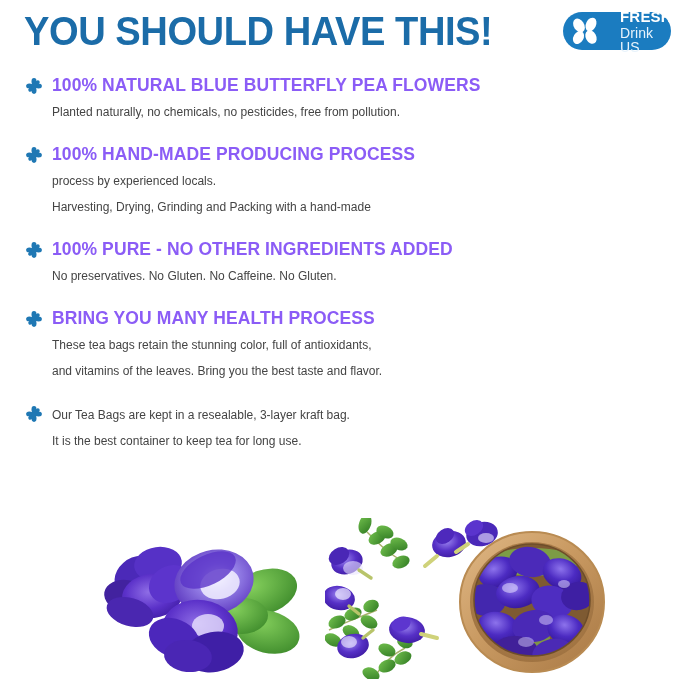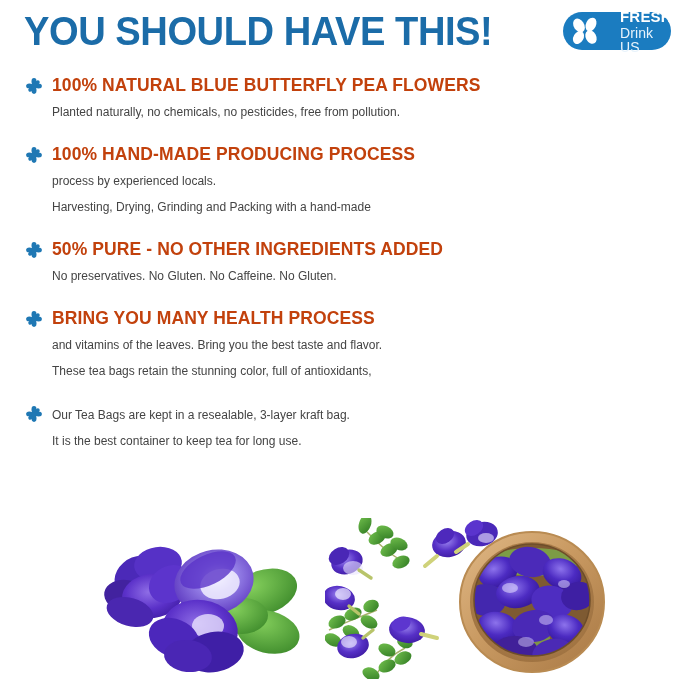--- a/index.html
+++ b/index.html
@@ -52,21 +52,21 @@
   .feature { position: relative; padding-left: 52px; margin-bottom: 18px; }
   .bullet {
     position: absolute; left: 26px; top: 4px;
     width: 16px; height: 16px;
   }
   .f-head {
     font-family: "Liberation Sans", sans-serif;
     font-weight: bold;
     font-size: 17.5px;
     line-height: 23px;
-    color: #c2410c;
+    color: #8b5cf6;
     letter-spacing: 0.1px;
     white-space: nowrap;
   }
   .f-body {
     font-family: "Liberation Sans", sans-serif;
     font-weight: normal;
     font-size: 12px;
     line-height: 26px;
     color: #444444;
     margin-top: 2px;
@@ -156,21 +156,21 @@
             <ellipse cx="8" cy="3.4" rx="2.5" ry="3.3"></ellipse>
             <ellipse cx="12.6" cy="8" rx="3.3" ry="2.5"></ellipse>
             <ellipse cx="8" cy="12.6" rx="2.5" ry="3.3"></ellipse>
             <ellipse cx="3.4" cy="8" rx="3.3" ry="2.5"></ellipse>
             <ellipse cx="11.4" cy="4.6" rx="2.6" ry="2.0" transform="rotate(-45 11.4 4.6)"></ellipse>
             <ellipse cx="4.6" cy="11.4" rx="2.6" ry="2.0" transform="rotate(-45 4.6 11.4)"></ellipse>
             <circle cx="8" cy="8" r="3.1"></circle>
           </g>
         </svg>
       </span>
-      <div class="f-head">50% PURE - NO OTHER INGREDIENTS ADDED</div>
+      <div class="f-head">100% PURE - NO OTHER INGREDIENTS ADDED</div>
       <div class="f-body">
         <div>No preservatives. No Gluten. No Caffeine. No Gluten.</div>
       </div>
     </div>
 
     <div class="feature">
       <span class="bullet">
         <svg viewBox="0 0 16 16" width="16" height="16" aria-hidden="true">
           <g fill="#1f78b4">
             <ellipse cx="8" cy="3.4" rx="2.5" ry="3.3"></ellipse>
@@ -178,22 +178,22 @@
             <ellipse cx="8" cy="12.6" rx="2.5" ry="3.3"></ellipse>
             <ellipse cx="3.4" cy="8" rx="3.3" ry="2.5"></ellipse>
             <ellipse cx="11.4" cy="4.6" rx="2.6" ry="2.0" transform="rotate(-45 11.4 4.6)"></ellipse>
             <ellipse cx="4.6" cy="11.4" rx="2.6" ry="2.0" transform="rotate(-45 4.6 11.4)"></ellipse>
             <circle cx="8" cy="8" r="3.1"></circle>
           </g>
         </svg>
       </span>
       <div class="f-head">BRING YOU MANY HEALTH PROCESS</div>
       <div class="f-body">
+        <div>These tea bags retain the stunning color, full of antioxidants,</div>
         <div>and vitamins of the leaves. Bring you the best taste and flavor.</div>
-        <div>These tea bags retain the stunning color, full of antioxidants,</div>
       </div>
     </div>
 
     <div class="feature">
       <span class="bullet">
         <svg viewBox="0 0 16 16" width="16" height="16" aria-hidden="true">
           <g fill="#1f78b4">
             <ellipse cx="8" cy="3.4" rx="2.5" ry="3.3"></ellipse>
             <ellipse cx="12.6" cy="8" rx="3.3" ry="2.5"></ellipse>
             <ellipse cx="8" cy="12.6" rx="2.5" ry="3.3"></ellipse>

